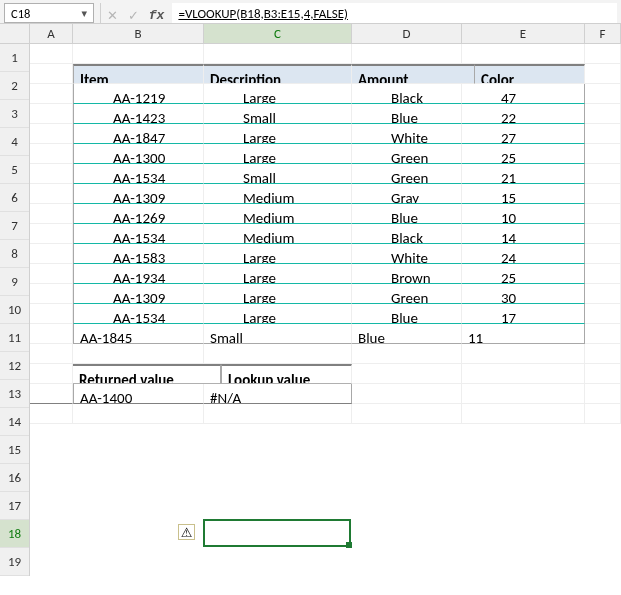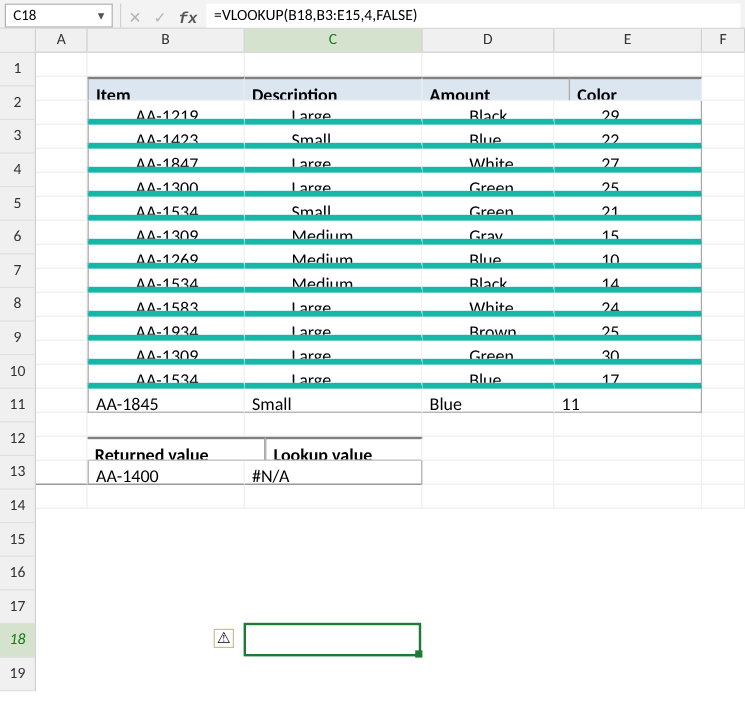--- a/index.html
+++ b/index.html
@@ -43,20 +43,21 @@
     .formula-input {
       flex: 1;
       height: 20px;
       background: #ffffff;
       border: none;
       outline: none;
       padding: 0 6px;
       font-size: 13px;
       font-family: Calibri, sans-serif;
       margin-left: 8px;
+      text-decoration: underline;
     }
     .sheet { position: relative; }
     .col-headers {
       display: flex;
       height: 20px;
       background: #f0f0f0;
       border-bottom: 1px solid #d0d0d0;
     }
     .corner {
       width: 30px;
@@ -90,21 +91,20 @@
       height: 28px;
       line-height: 28px;
       text-align: center;
       font-size: 13px;
       color: #333;
       border-bottom: 1px solid #e0e0e0;
     }
     .row-h.active {
       background: #d5e2ce;
       color: #0f7b0f;
-      font-style: italic;
     }
     .grid {
       flex: 1;
       position: relative;
     }
     .grid-row {
       display: flex;
       height: 20px;
     }
     .cell {
@@ -117,21 +117,21 @@
       white-space: nowrap;
     }
     .hdr-cell {
       background: #dce6f1;
       font-weight: bold;
       border-top: 2px solid #808080;
     }
     .data-cell {
       background: #ffffff;
     }
-    .tb-b { border-bottom: 5px solid #14b8a6; padding-left: 39px; }
+    .tb-b { border-bottom: 1px solid #14b8a6; padding-left: 39px; }
     .tb-r-end { border-right: 1.5px solid #a8a8a8; }
     .tb-l-start { border-left: 1.5px solid #a8a8a8; }
     .tb-last { border-bottom: 1.5px solid #a8a8a8; }
     .lk-hdr {
       background: #ffffff;
       font-weight: bold;
       border-top: 2px solid #808080;
       border-bottom: 1px solid #b0b0b0;
     }
     .lk-row .cell {
@@ -234,21 +234,21 @@
         <div class="cell col-D hdr-cell">Color</div>
         <div class="cell col-F"></div>
       </div>
 
       <div id="data-rows">
           <div class="grid-row">
             <div class="cell col-A"></div>
             <div class="cell col-B data-cell tb-l-start tb-b">AA-1219</div>
             <div class="cell col-C data-cell tb-b">Large</div>
             <div class="cell col-D data-cell tb-b">Black</div>
-            <div class="cell col-E data-cell tb-r-end tb-b">29</div>
+            <div class="cell col-E data-cell tb-r-end tb-b">47</div>
             <div class="cell col-F"></div>
           </div>
           <div class="grid-row">
             <div class="cell col-A"></div>
             <div class="cell col-B data-cell tb-l-start tb-b">AA-1423</div>
             <div class="cell col-C data-cell tb-b">Small</div>
             <div class="cell col-D data-cell tb-b">Blue</div>
             <div class="cell col-E data-cell tb-r-end tb-b">22</div>
             <div class="cell col-F"></div>
           </div>

